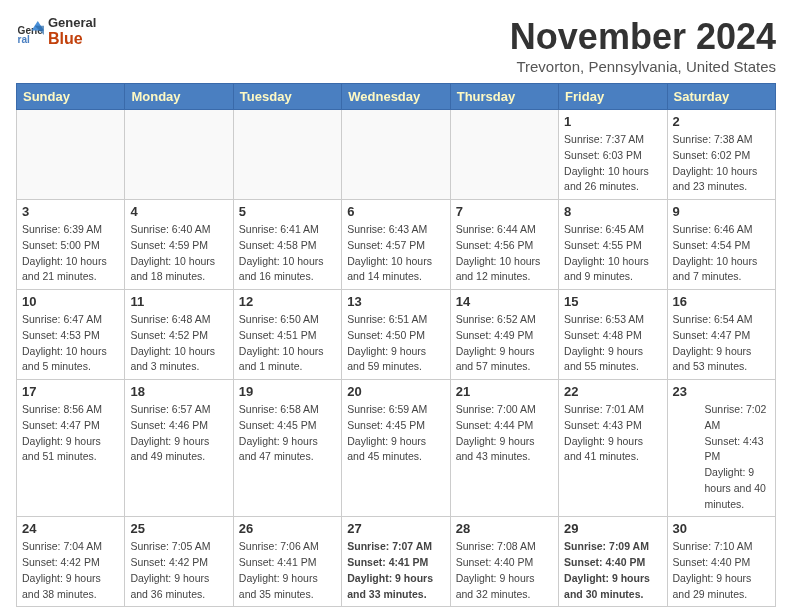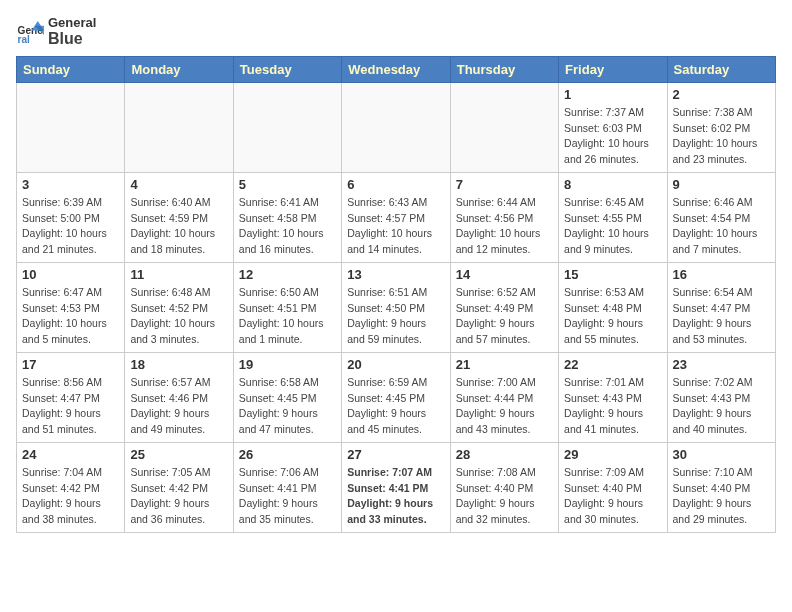--- a/index.html
+++ b/index.html
@@ -82,22 +82,26 @@
 <div class="header-area">
   <div class="logo">
     <svg class="logo-icon" viewBox="0 0 36 36">
       <text x="2" y="20" font-size="13" font-weight="bold" fill="#333">Gene</text>
       <text x="2" y="32" font-size="13" font-weight="bold" fill="#4a7fc1">ral</text>
       <polygon points="28,4 36,16 20,16" fill="#4a90d9"></polygon>
       <polygon points="24,10 36,10 36,22" fill="#2a6aaa" opacity="0.7"></polygon>
     </svg>
     <div>
       <div style="font-size:13px;font-weight:bold;color:#333;line-height:1.1;">General</div>
-      <div style="font-size:16px;font-weight:bold;color:#404040;line-height:1.1;">Blue</div>
+      <div style="font-size:16px;font-weight:bold;color:#c2410c;line-height:1.1;">Blue</div>
     </div>
+  </div>
+  <div class="title-area">
+    <div class="month-title">November 2024</div>
+    <div class="location">Trevorton, Pennsylvania, United States</div>
   </div>
 </div>
 
 <table class="calendar">
   <thead>
     <tr id="header-row">
         <th>Sunday</th>
         <th>Monday</th>
         <th>Tuesday</th>
         <th>Wednesday</th>
@@ -246,21 +250,21 @@
 Daylight: 9 hours and 43 minutes.</div>
         </td>
         <td>
           <span class="day-num">22</span>
           <div class="day-info" style="white-space: pre-line;">Sunrise: 7:01 AM
 Sunset: 4:43 PM
 Daylight: 9 hours and 41 minutes.</div>
         </td>
         <td>
           <span class="day-num">23</span>
-          <div class="day-info" style="white-space: pre-line;">Sunrise: 7:02 AM
+          <div class="day-info" style="white-space: pre-line; margin-left: 32px;">Sunrise: 7:02 AM
 Sunset: 4:43 PM
 Daylight: 9 hours and 40 minutes.</div>
         </td>
       </tr>
       <tr class="week-row">
         <td>
           <span class="day-num">24</span>
           <div class="day-info" style="white-space: pre-line;">Sunrise: 7:04 AM
 Sunset: 4:42 PM
 Daylight: 9 hours and 38 minutes.</div>
@@ -284,21 +288,21 @@
 Daylight: 9 hours and 33 minutes.</div>
         </td>
         <td>
           <span class="day-num">28</span>
           <div class="day-info" style="white-space: pre-line;">Sunrise: 7:08 AM
 Sunset: 4:40 PM
 Daylight: 9 hours and 32 minutes.</div>
         </td>
         <td>
           <span class="day-num">29</span>
-          <div class="day-info" style="white-space: pre-line;">Sunrise: 7:09 AM
+          <div class="day-info" style="white-space: pre-line; font-weight: bold;">Sunrise: 7:09 AM
 Sunset: 4:40 PM
 Daylight: 9 hours and 30 minutes.</div>
         </td>
         <td>
           <span class="day-num">30</span>
           <div class="day-info" style="white-space: pre-line;">Sunrise: 7:10 AM
 Sunset: 4:40 PM
 Daylight: 9 hours and 29 minutes.</div>
         </td>
       </tr>

